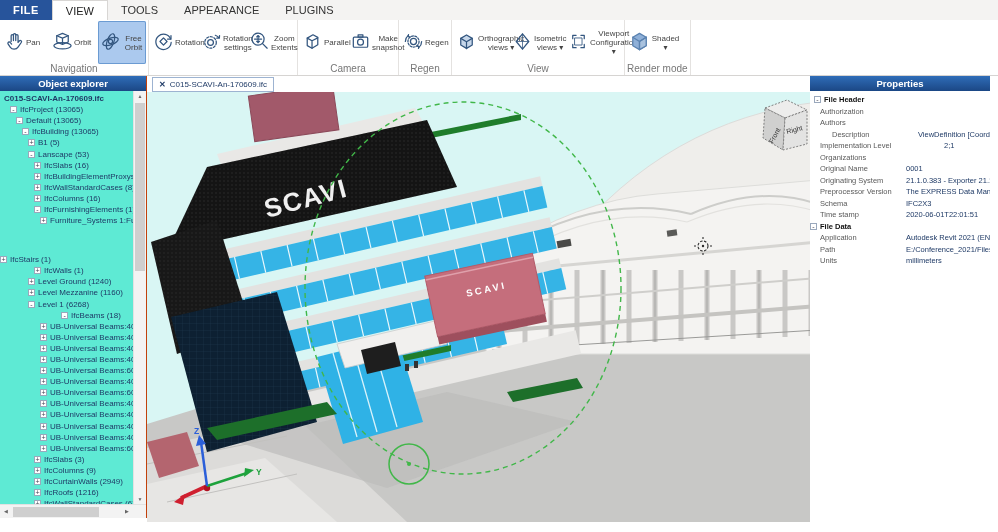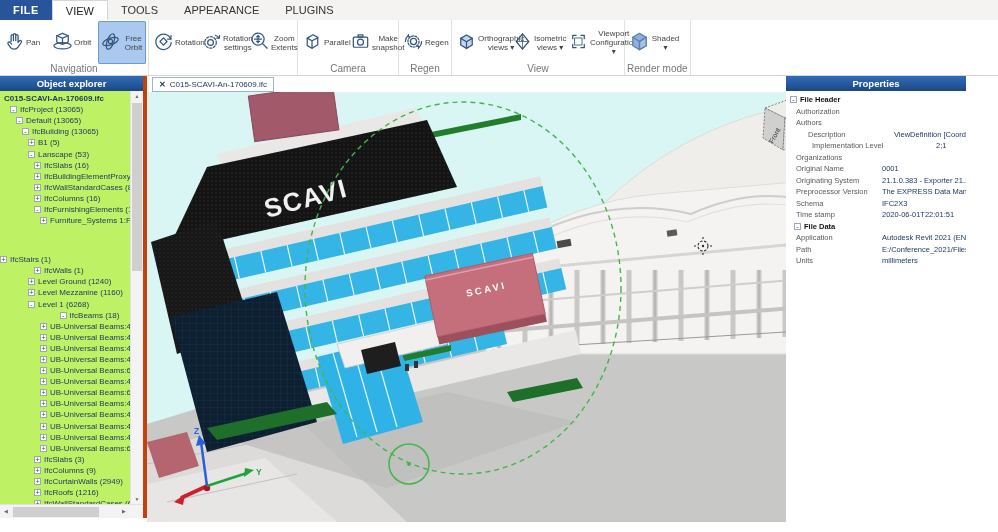--- a/index.html
+++ b/index.html
@@ -22,22 +22,22 @@
         padding:1px 1px 0;margin:1px 0 0;border-radius:2px}
   .rbtn.active{background:#abc9ee;box-shadow:inset 0 0 0 1px #6b9bd2}
   .rbtn svg{width:23px;height:23px;stroke:#33567f;fill:none;stroke-width:1.3;
             stroke-linecap:round;stroke-linejoin:round}
   .rlabel{font-size:8px;color:#444;text-align:center;line-height:1.12;margin-top:1px}
   .rgroup-label{height:11px;font-size:10px;color:#777;text-align:center;line-height:10px}
 
   
   .panel-header{height:15px;background:linear-gradient(#2f6db8,#1b4785);color:#fff;
                 font-size:9.5px;font-weight:bold;display:flex;align-items:center;justify-content:center}
-  .left-panel{position:absolute;top:76px;left:0;width:147px;height:442px;background:#bef264;
-              border-right:4px solid #c2410c;box-sizing:border-box}
+  .left-panel{position:absolute;top:76px;left:0;width:147px;height:442px;background:#5eead4;
+              border-right:1px solid #c2410c;box-sizing:border-box}
   .tree{position:absolute;top:15px;bottom:13px;left:0;right:12px;overflow:hidden;padding-top:2px}
   .trow{height:11.1px;display:flex;align-items:center;white-space:nowrap;font-size:8px;color:#1f3a66}
   .trow.bold{font-weight:bold}
   .glyph{flex:0 0 auto;width:7px;height:7px;border:1px solid #9aa8bc;background:#fff;font-size:7px;
          line-height:5px;text-align:center;color:#445;margin-right:3px;box-sizing:border-box}
   .vscroll{position:absolute;top:15px;right:0;bottom:13px;width:12px;background:#f3f3f3;
            border-left:1px solid #e2e2e2}
   .sarrow{height:11px;font-size:5px;color:#666;text-align:center;line-height:11px}
   .sarrow.bottom{position:absolute;bottom:0;left:0;right:0}
   .vthumb{position:absolute;top:12px;left:1px;right:1px;height:168px;background:#cfcfcf}
@@ -50,21 +50,21 @@
   
   .viewport{position:absolute;top:76px;left:147px;width:671px;height:446px;background:#fff}
   .tabbar{height:16px;display:flex;align-items:center;padding-left:5px;background:#fff}
   .vtab{display:flex;align-items:center;gap:4px;border:1px solid #9db3d1;background:#fff;height:13px;
         padding:0 6px;font-size:8px;color:#1f3a66}
   .vtab .x{font-size:8px;font-weight:bold;color:#1f3a66;cursor:pointer}
   .scene{position:absolute;top:16px;left:0;width:671px;height:430px}
   .scene svg{display:block;width:100%;height:100%}
 
   
-  .right-panel{position:absolute;top:76px;left:786px;width:180px;height:446px;background:#fff}
+  .right-panel{position:absolute;top:76px;left:810px;width:180px;height:446px;background:#fff}
   .props{padding-top:3px;position:relative}
   .prow{height:11.5px;display:flex;align-items:center;white-space:nowrap;overflow:hidden;font-size:7.5px}
   .prow .plabel{flex:0 0 86px;overflow:hidden;color:#5a5a5a}
   .prow.bold .plabel{color:#111;font-weight:bold;flex:0 0 120px}
   .prow .pvalue{flex:1;color:#1f3a66;overflow:hidden}
 </style>
 </head>
 <body>
 
 <svg width="0" height="0" style="position:absolute" aria-hidden="true">
@@ -647,21 +647,21 @@
         <span class="plabel">Authors</span>
         <span class="pvalue"></span>
       </div>
 
       <div class="prow noglyph" style="padding-left: 22px;">
 
         <span class="plabel">Description</span>
         <span class="pvalue">ViewDefinition [CoordinationV</span>
       </div>
 
-      <div class="prow noglyph" style="padding-left: 26px; gap: 38px;">
+      <div class="prow noglyph" style="padding-left: 10px; gap: 38px;">
 
         <span class="plabel">Implementation Level</span>
         <span class="pvalue">2;1</span>
       </div>
 
       <div class="prow noglyph" style="padding-left: 10px;">
 
         <span class="plabel">Organizations</span>
         <span class="pvalue"></span>
       </div>
@@ -689,21 +689,21 @@
         <span class="plabel">Schema</span>
         <span class="pvalue">IFC2X3</span>
       </div>
 
       <div class="prow noglyph" style="padding-left: 10px;">
 
         <span class="plabel">Time stamp</span>
         <span class="pvalue">2020-06-01T22:01:51</span>
       </div>
 
-      <div class="prow bold" style="padding-left: 8px;">
+      <div class="prow bold" style="padding-left: 0;">
         <span class="glyph">-</span>
         <span class="plabel">File Data</span>
         <span class="pvalue"></span>
       </div>
 
       <div class="prow noglyph" style="padding-left: 10px;">
 
         <span class="plabel">Application</span>
         <span class="pvalue">Autodesk Revit 2021 (ENG);</span>
       </div>

